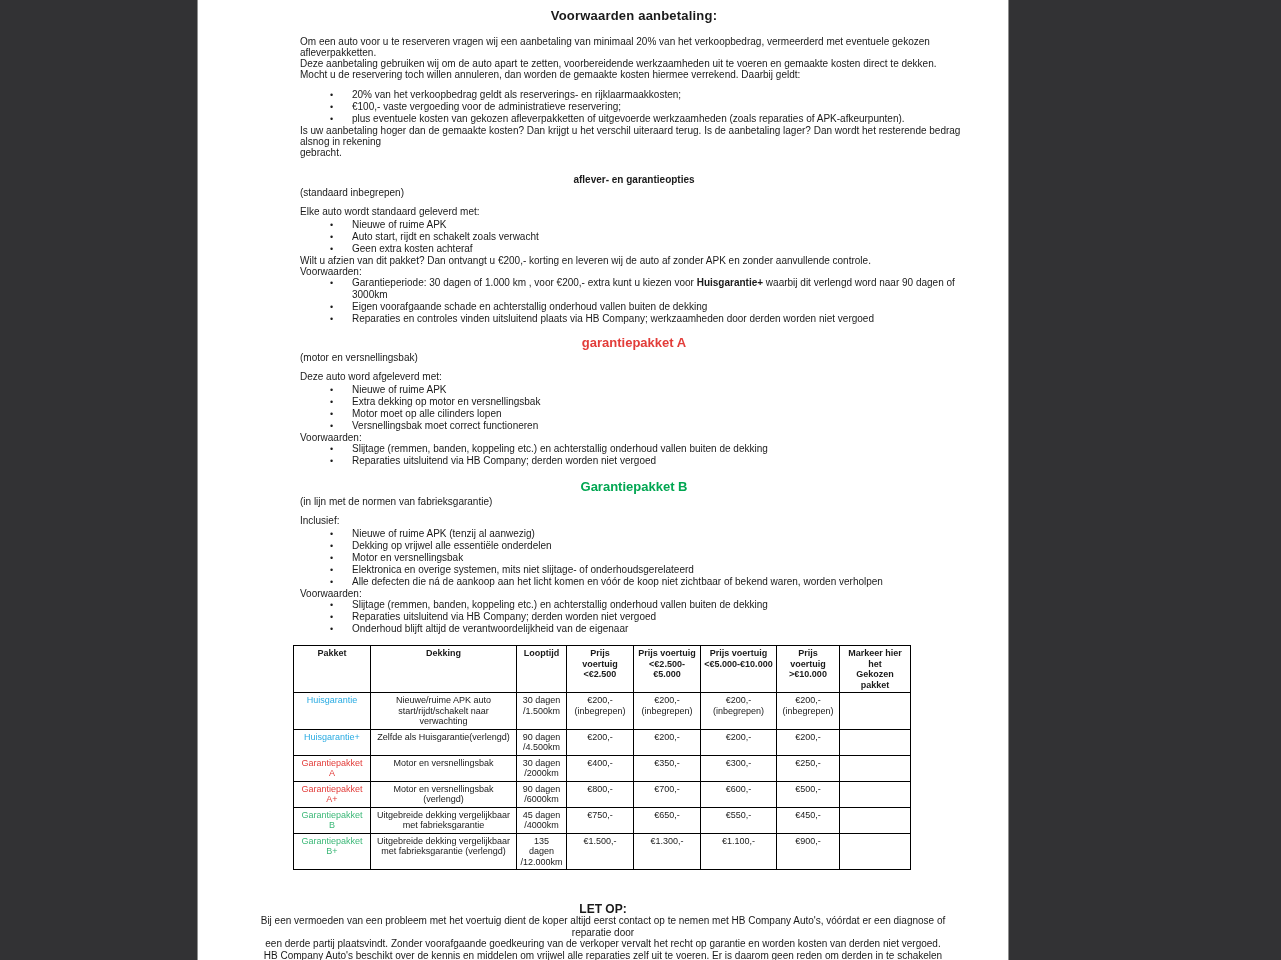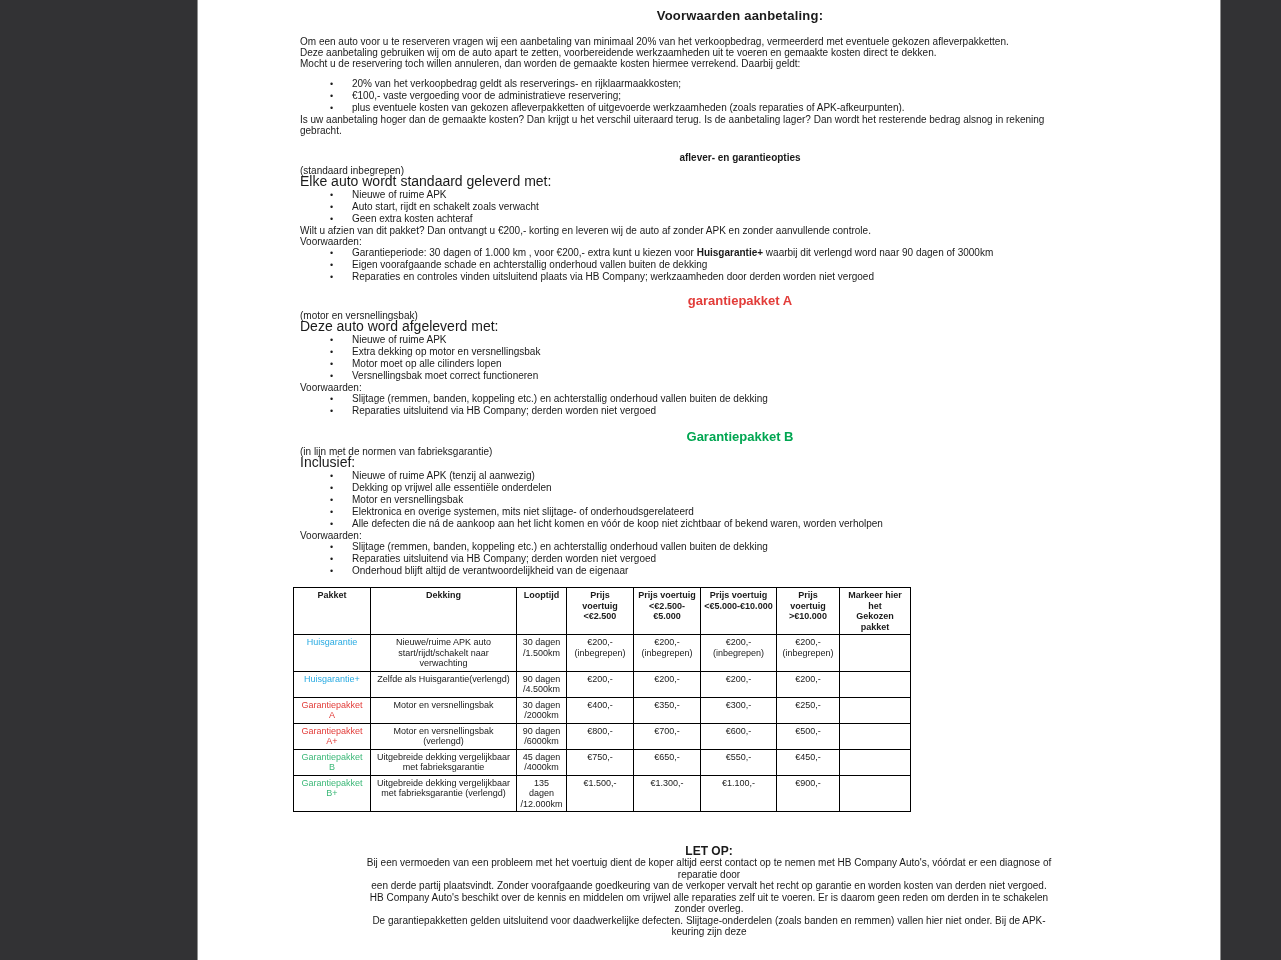--- a/index.html
+++ b/index.html
@@ -1,31 +1,31 @@
 <!DOCTYPE html>
 <html style="--blue: #29ABE2; --red: #E23C39; --green: #00A651; --green_light: #3CB878; --page_bg: #FFFFFF; --viewer_bg: #323234;"><head>
 <meta charset="utf-8">
 <style>
   html,body{margin:0;padding:0;background:#2f2f31;font-family:"Liberation Sans",sans-serif;color:#1a1a1a;}
   .viewer{position:relative;width:1281px;height:960px;overflow:hidden;background:#323234;}
-  .page{position:absolute;left:197px;top:0;width:1024px;height:960px;background:#ffffff;
+  .page{position:absolute;left:197px;top:0;width:812px;height:960px;background:#ffffff;
         border-left:1px solid #8f8f8f;border-right:1px solid #8f8f8f;box-sizing:border-box;overflow:hidden;}
   .content{padding:0 40px 0 102px;}
   .doc-title{padding-top:8px;font-size:13px;font-weight:bold;text-align:center;letter-spacing:.2px;}
   .line{font-size:10px;line-height:11px;}
   .centerline{font-size:10px;line-height:11.5px;text-align:center;}
   .intro{margin-top:13px;}
   .bullets{margin-top:9px;}
   .brow{display:flex;font-size:10px;line-height:12px;margin-left:30px;}
   .brow .dot{flex:0 0 22px;width:22px;font-size:9px;}
   .optheader{margin-top:16px;text-align:center;font-weight:bold;font-size:10px;line-height:11px;}
   .sec-head{font-size:13px;font-weight:bold;text-align:center;line-height:15px;}
   .mt13{margin-top:13px;}.mt10{margin-top:10px;}.mt12{margin-top:12px;}
   .sec-sub{font-size:10px;line-height:11px;text-align:left;margin-top:2px;}
-  .lead{font-size:14px;line-height:11px;margin-top:0;}
+  .lead{font-size:10px;line-height:11px;margin-top:8px;}
   .blue{color:var(--blue);}
   .red{color:var(--red);}
   .green{color:var(--green);}
   .green-light{color:var(--green_light);}
   .sec .brow{margin-top:0;}
   .sec-bullets{margin-top:2px;}
   table.gtab{border-collapse:collapse;margin:10px 0 0 95px;table-layout:fixed;}
   table.gtab th,table.gtab td{border:1px solid #000;font-size:9px;line-height:10.5px;text-align:center;
       vertical-align:top;padding:2px 2px;white-space:pre-line;overflow:hidden;}
   table.gtab th{font-weight:bold;}

